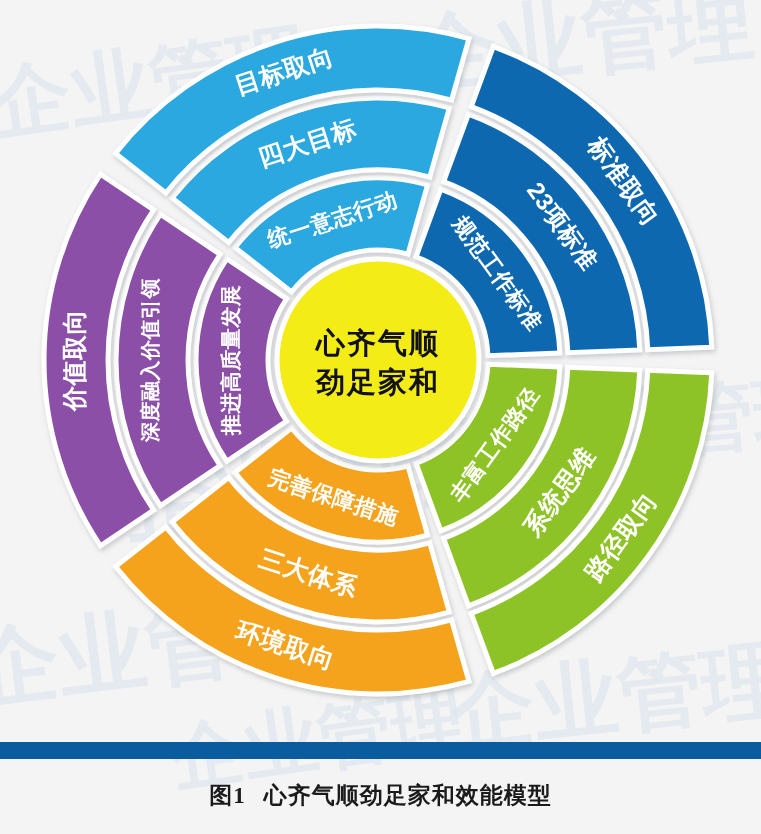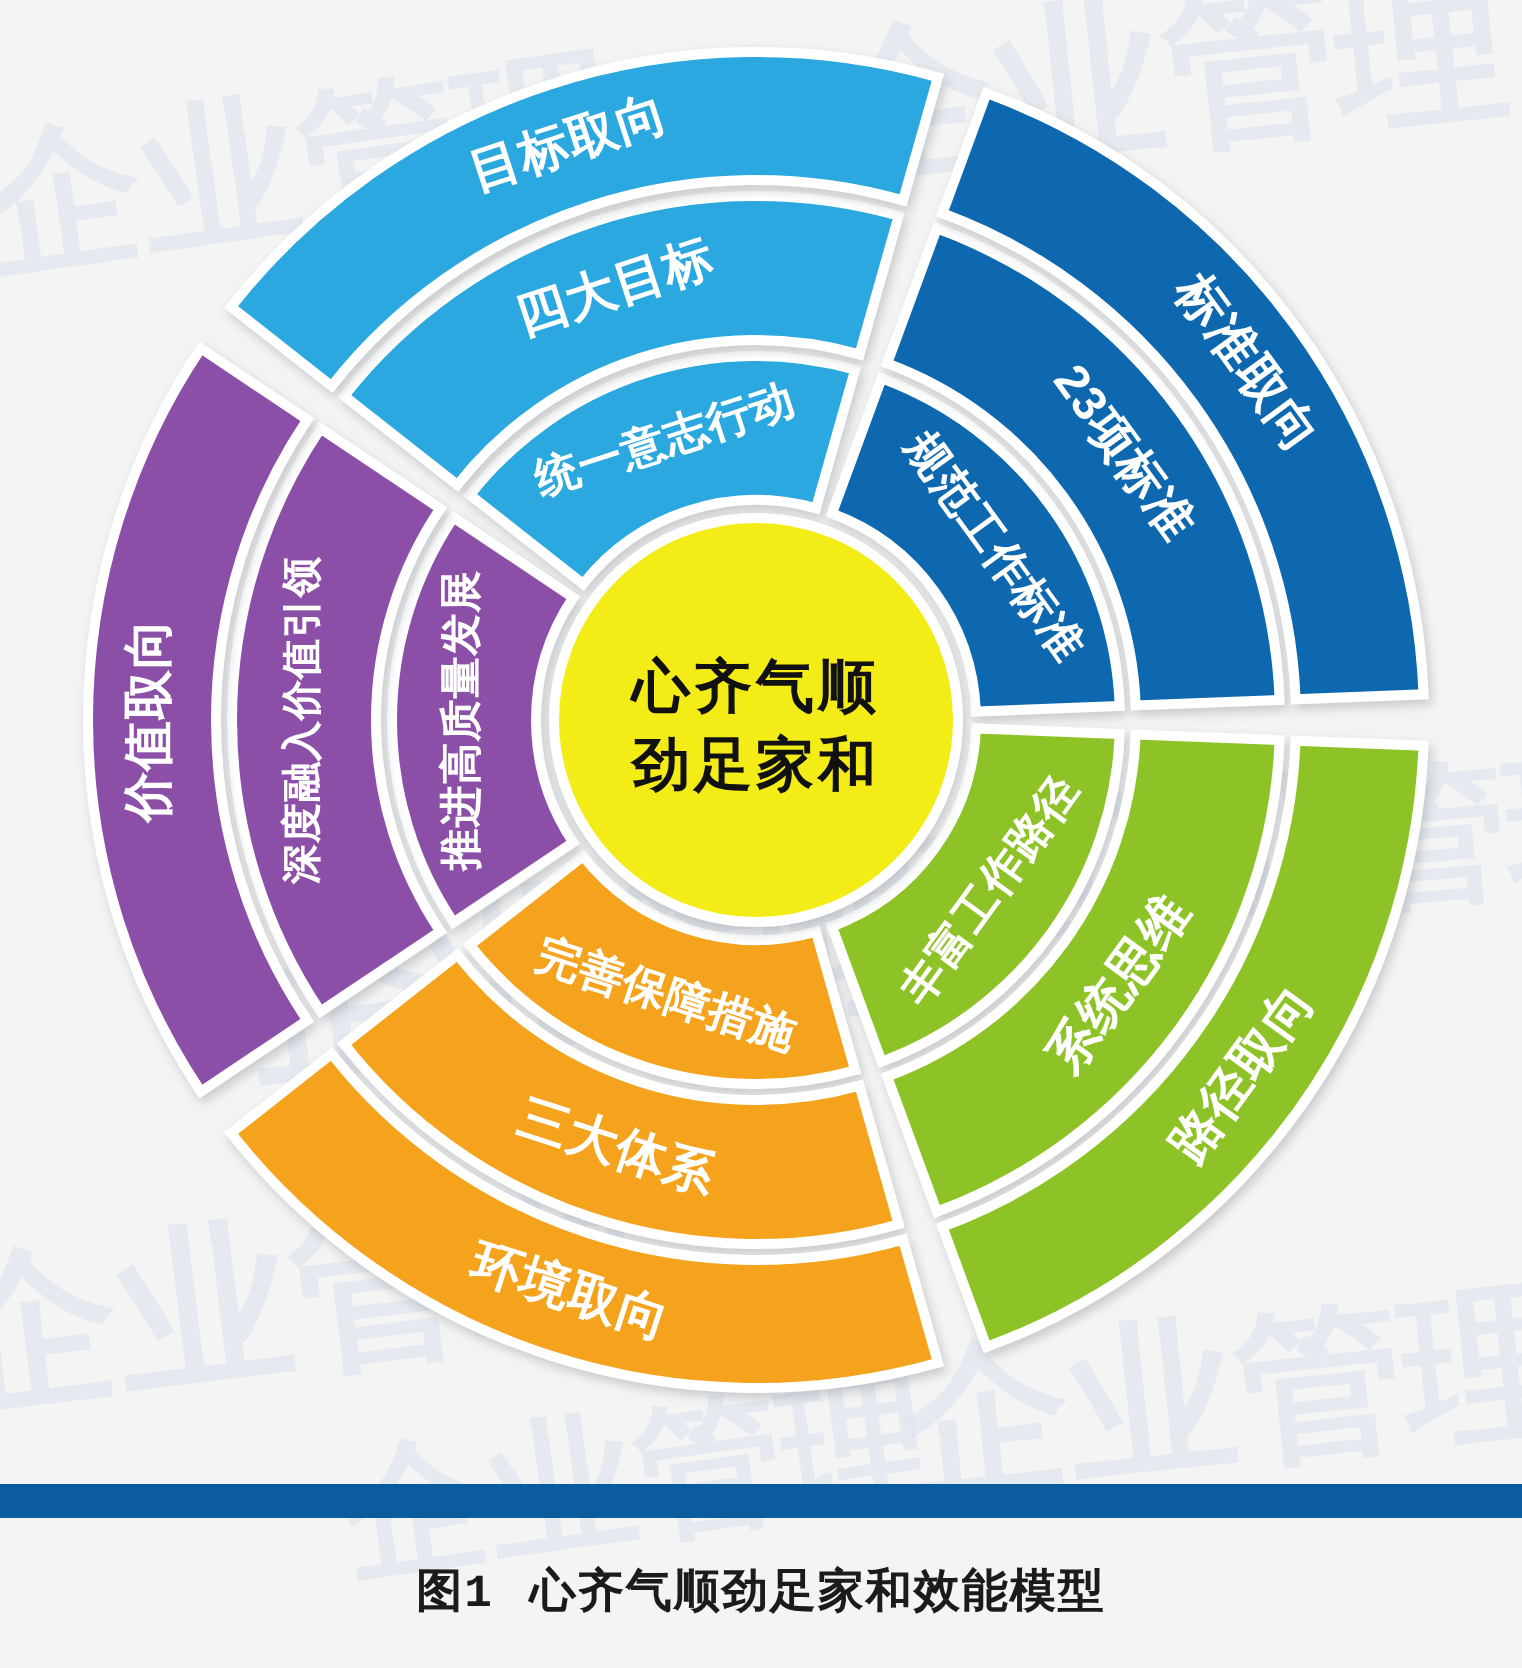--- a/index.html
+++ b/index.html
@@ -64,21 +64,21 @@
     width: 761px;
     height: 17px;
     background: #0b5c9e;
   }
   #caption {
     position: absolute;
     left: 0;
     top: 780px;
     width: 761px;
     text-align: center;
-    font-family: Liberation Mono, monospace;
+    font-family: Liberation Serif, serif;
     font-size: 23px;
     font-weight: 700;
     color: #1b1b1b;
     letter-spacing: 1px;
   }
   #caption .cap-num { margin-right: 18px; }
 </style>
 </head>
 <body>
 

